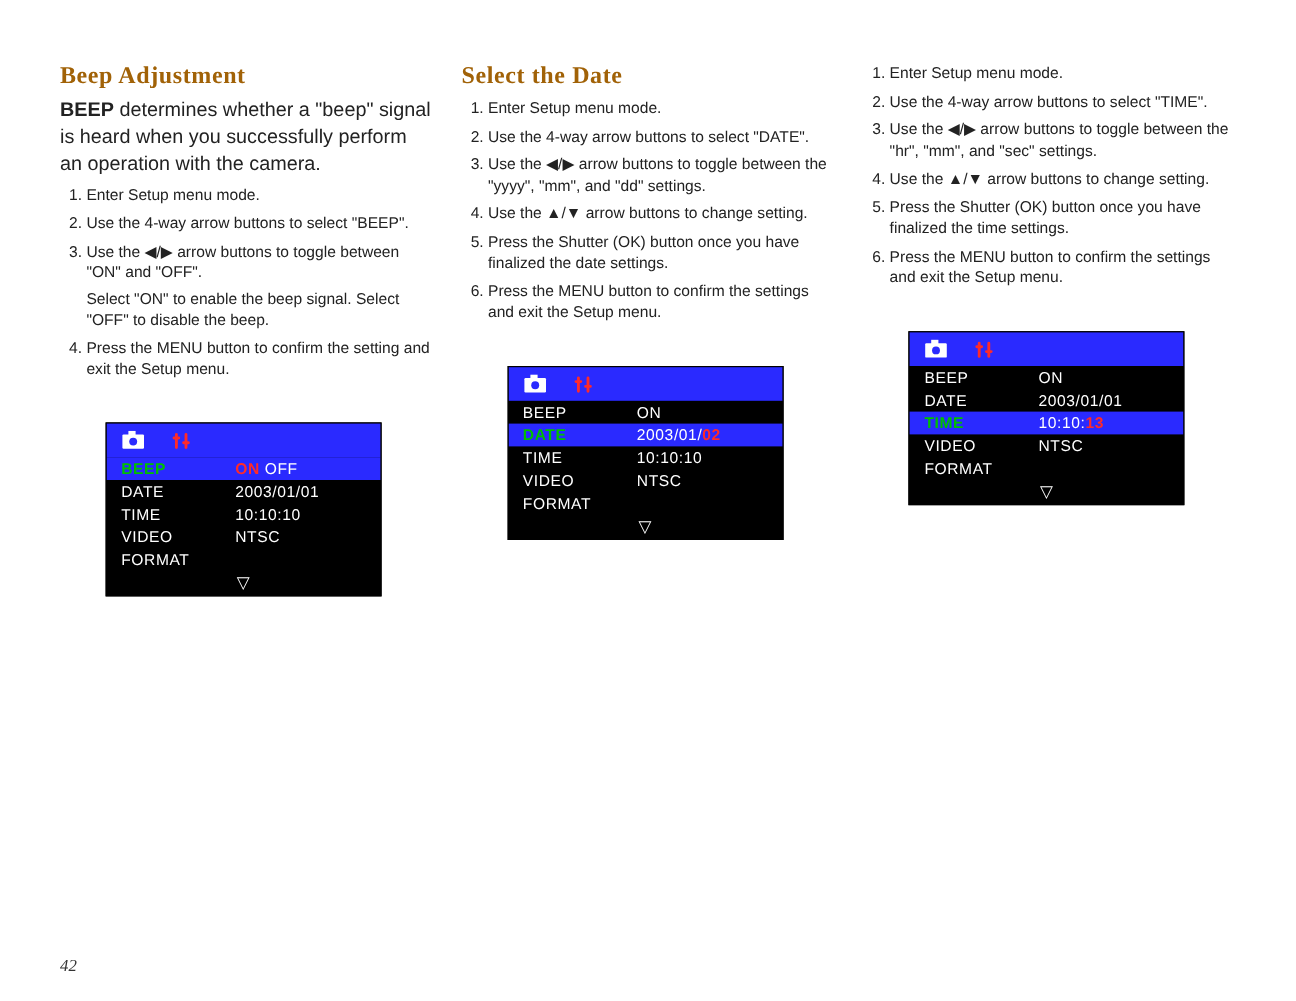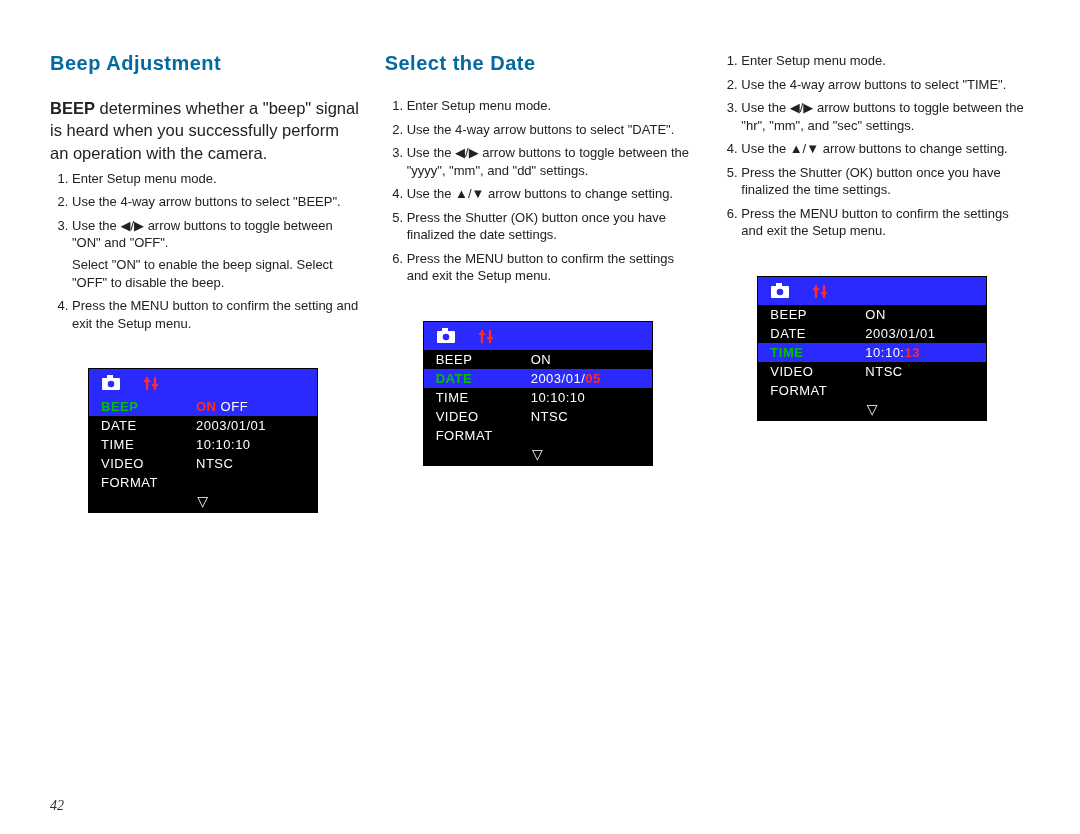--- a/index.html
+++ b/index.html
@@ -10,23 +10,24 @@
     column-gap: 24px;
     padding: 52px 50px 0 50px;
     width: 100%;
     height: 100%;
     position: relative;
   }
   .col { display: flex; flex-direction: column; }
   .heading {
     font-size: 20px;
     font-weight: 700;
-    color: #0369a1;
+    color: #a16207;
     letter-spacing: 0.5px;
-    margin-bottom: 22px;
+    margin-bottom: 6px;
+    font-family: Liberation Serif, serif;
   }
   .intro {
     font-size: 16.5px;
     line-height: 1.35;
     margin-bottom: 6px;
   }
   .intro strong { font-weight: 700; }
   ol.steps { list-style: decimal; padding-left: 22px; }
   ol.steps > li { font-size: 13px; line-height: 1.35; margin-bottom: 6px; }
   .step-note { margin-top: 4px; }
@@ -140,21 +141,21 @@
           <svg width="18" height="16" viewBox="0 0 18 16">
             <path d="M4 3 L4 6 M2 6 L6 6 M4 6 L4 14  M12 3 L12 10 M10 10 L14 10 M12 10 L12 14" stroke="#ff2a2a" stroke-width="2.4" stroke-linecap="round" fill="none"></path>
           </svg>
         </div>
         <div class="row">
           <span class="label">BEEP</span>
           <span class="value"><span>ON</span></span>
         </div>
         <div class="row hl">
           <span class="label green">DATE</span>
-          <span class="value"><span>2003/01/<span class="red">05</span></span></span>
+          <span class="value"><span>2003/01/<span class="red">02</span></span></span>
         </div>
         <div class="row">
           <span class="label">TIME</span>
           <span class="value"><span>10:10:10</span></span>
         </div>
         <div class="row">
           <span class="label">VIDEO</span>
           <span class="value"><span>NTSC</span></span>
         </div>
         <div class="row">

